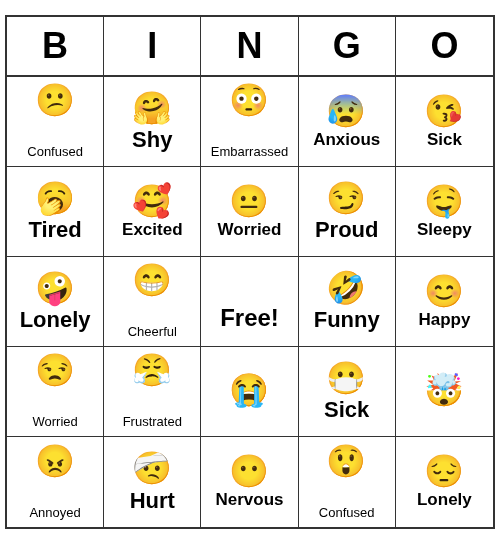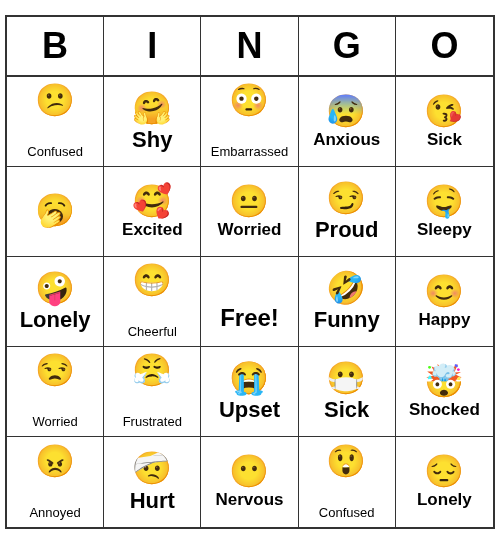--- a/index.html
+++ b/index.html
@@ -105,20 +105,21 @@
       <div class="bingo-cell">
         <span class="cell-emoji">😰</span>
         <span class="cell-label-medium">Anxious</span>
       </div>
       <div class="bingo-cell">
         <span class="cell-emoji">😘</span>
         <span class="cell-label-medium">Sick</span>
       </div>
       <div class="bingo-cell">
         <span class="cell-emoji">🥱</span>
+        <span class="cell-label-large">Tired</span>
       </div>
       <div class="bingo-cell">
         <span class="cell-emoji">🥰</span>
         <span class="cell-label-medium">Excited</span>
       </div>
       <div class="bingo-cell">
         <span class="cell-emoji">😐</span>
         <span class="cell-label-medium">Worried</span>
       </div>
       <div class="bingo-cell">
@@ -151,29 +152,27 @@
       <div class="bingo-cell">
         <span class="cell-emoji">😒</span>
         <span class="cell-label">Worried</span>
       </div>
       <div class="bingo-cell">
         <span class="cell-emoji">😤</span>
         <span class="cell-label">Frustrated</span>
       </div>
       <div class="bingo-cell">
         <span class="cell-emoji">😭</span>
-        <span class="cell-label-large">Upset</span>
       </div>
       <div class="bingo-cell">
         <span class="cell-emoji">😷</span>
         <span class="cell-label-large">Sick</span>
       </div>
       <div class="bingo-cell">
         <span class="cell-emoji">🤯</span>
-        <span class="cell-label-medium">Shocked</span>
       </div>
       <div class="bingo-cell">
         <span class="cell-emoji">😠</span>
         <span class="cell-label">Annoyed</span>
       </div>
       <div class="bingo-cell">
         <span class="cell-emoji">🤕</span>
         <span class="cell-label-large">Hurt</span>
       </div>
       <div class="bingo-cell">

